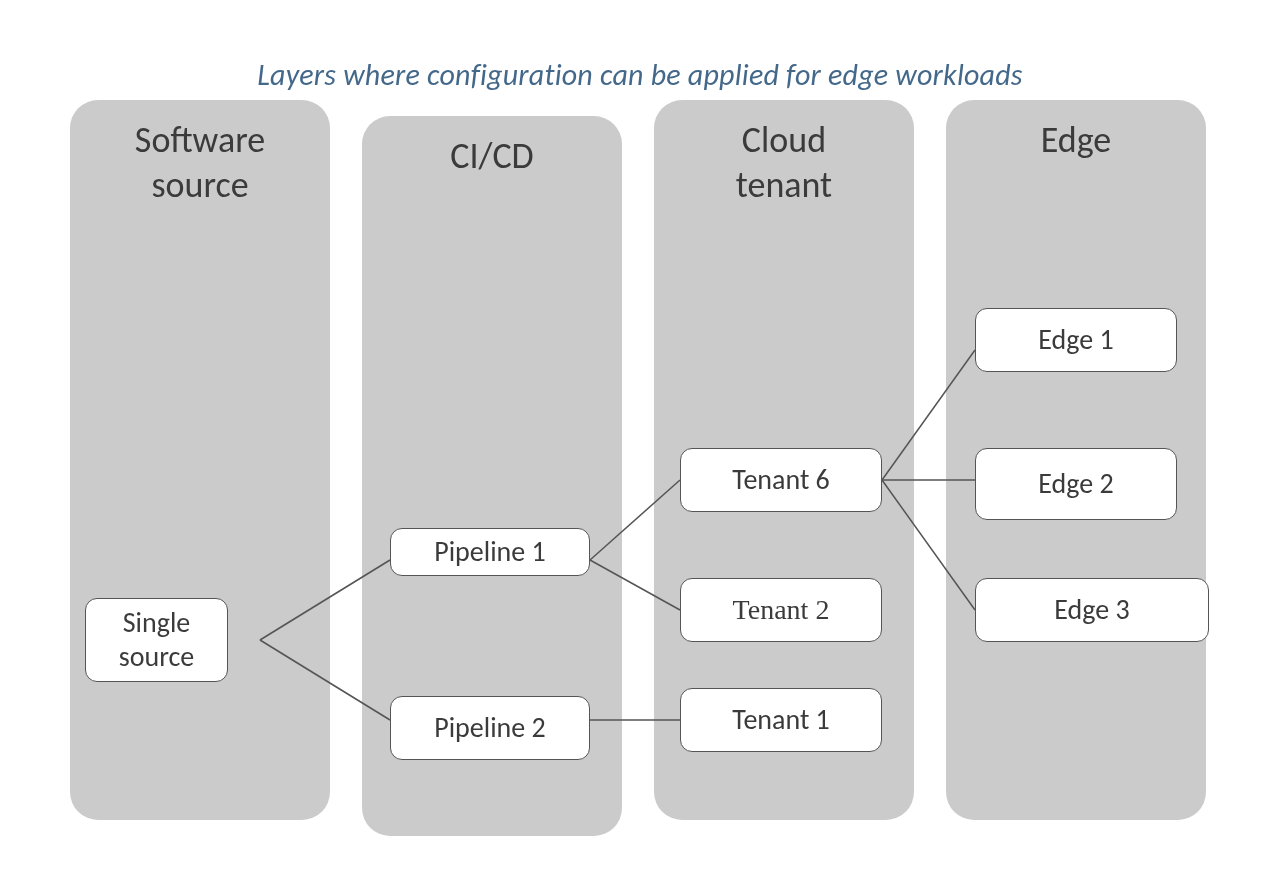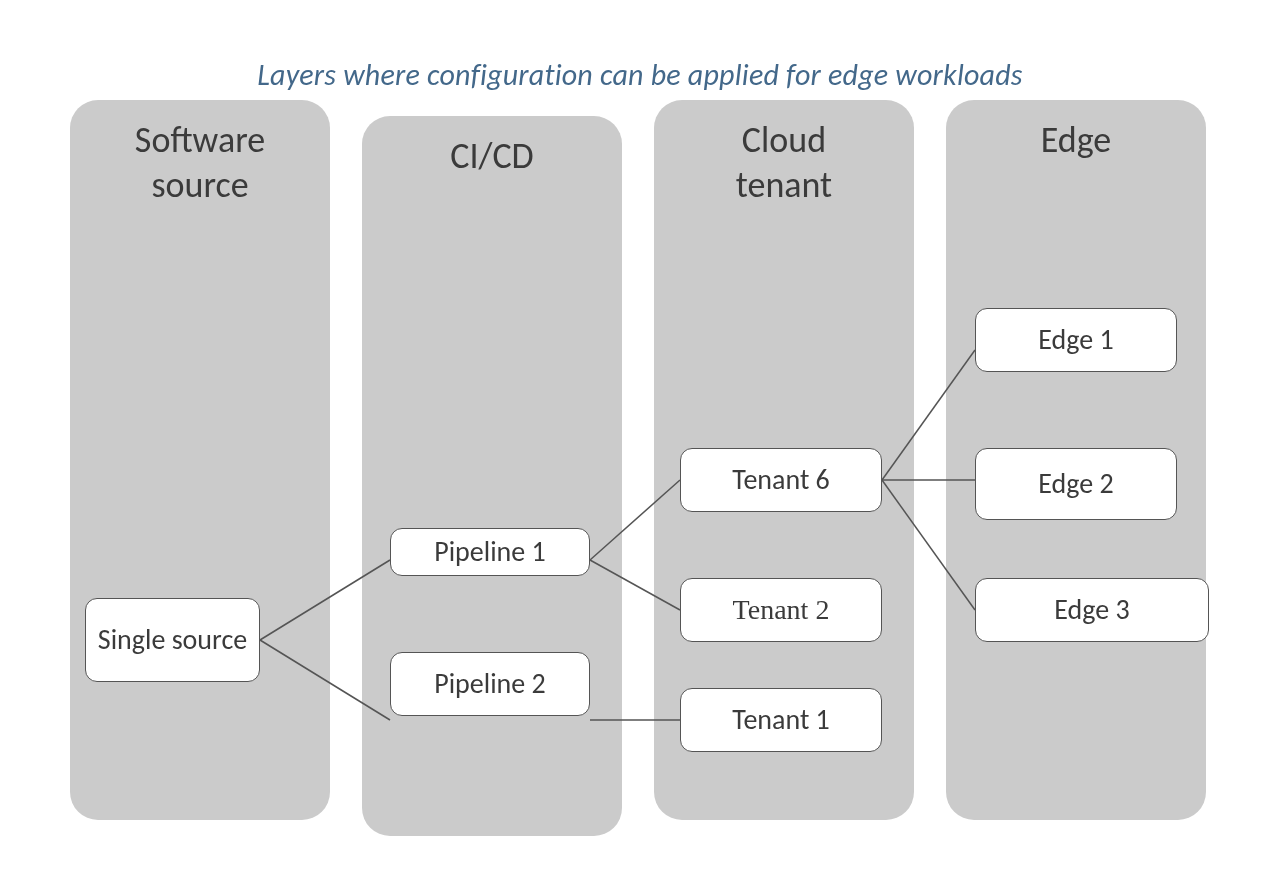--- a/index.html
+++ b/index.html
@@ -105,28 +105,28 @@
     <line x1="260" y1="640" x2="390" y2="560"></line>
     <line x1="260" y1="640" x2="390" y2="720"></line>
     <line x1="590" y1="560" x2="680" y2="480"></line>
     <line x1="590" y1="560" x2="680" y2="610"></line>
     <line x1="590" y1="720" x2="680" y2="720"></line>
     <line x1="882" y1="480" x2="975" y2="350"></line>
     <line x1="882" y1="480" x2="975" y2="480"></line>
     <line x1="882" y1="480" x2="975" y2="610"></line>
   </svg>
 
-  <div id="n-source" class="node" style="left:85px;  top:598px; width:175px; height:84px;">
+  <div id="n-source" class="node" style="left:85px;  top:598px; width:143px; height:84px;">
     <span>Single source</span>
   </div>
 
   <div id="n-pipeline1" class="node" style="left:390px; top:528px; width:200px; height:48px;">
     <span>Pipeline 1</span>
   </div>
-  <div id="n-pipeline2" class="node" style="left:390px; top:652px; width:200px; height:64px;">
+  <div id="n-pipeline2" class="node" style="left:390px; top:696px; width:200px; height:64px;">
     <span>Pipeline 2</span>
   </div>
 
   <div id="n-tenant1" class="node" style="left:680px; top:448px; width:202px; height:64px;">
     <span>Tenant 6</span>
   </div>
   <div id="n-tenant2" class="node" style="left:680px; top:578px; width:202px; height:64px;font-family:Liberation Serif, serif;">
     <span>Tenant 2</span>
   </div>
   <div id="n-tenant3" class="node" style="left:680px; top:688px; width:202px; height:64px;">

